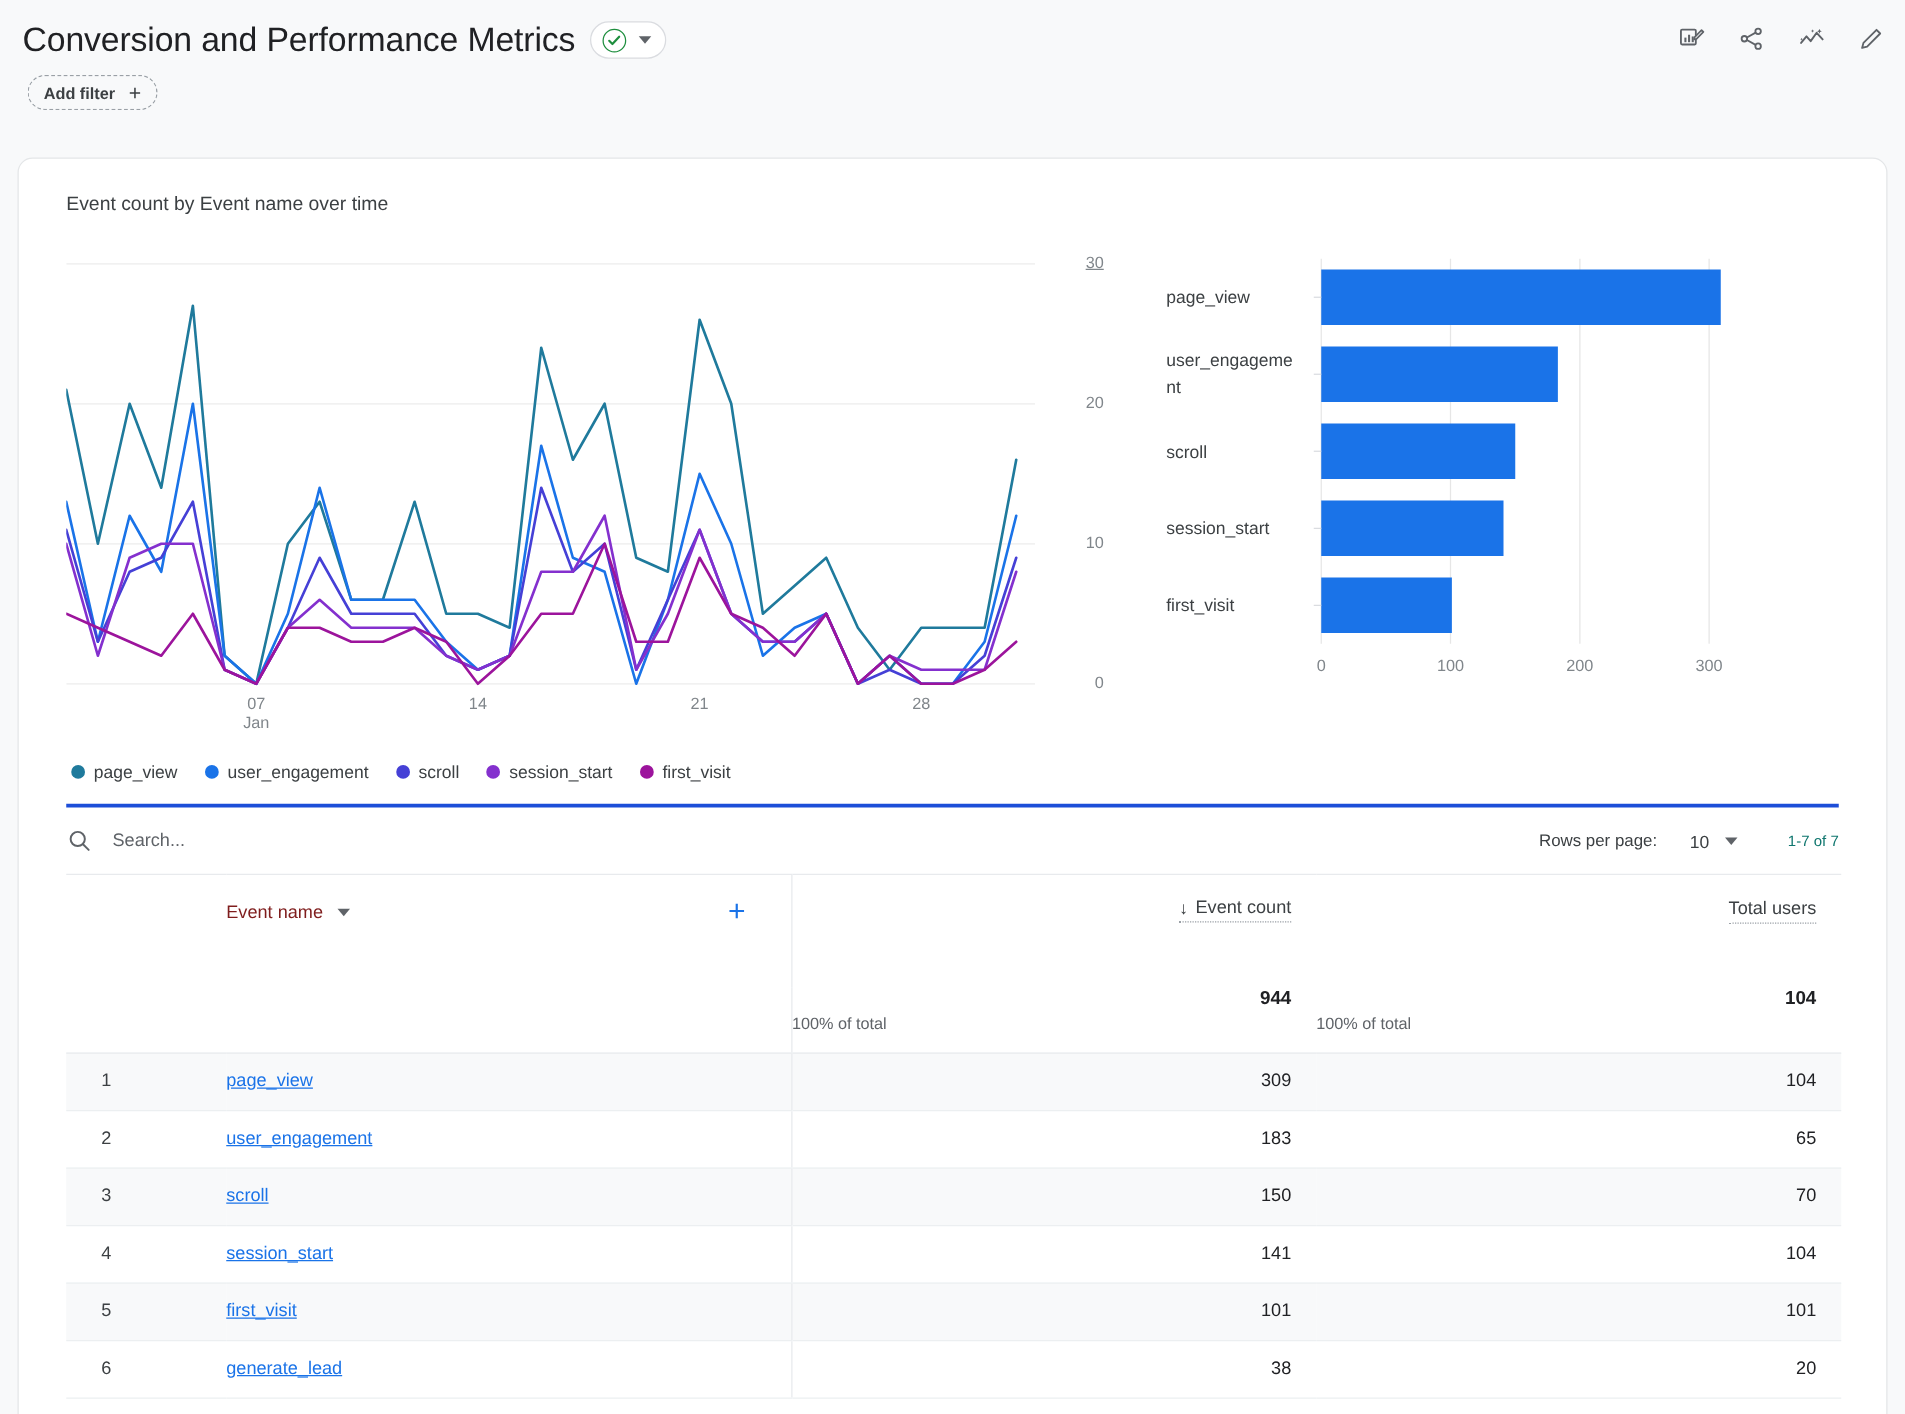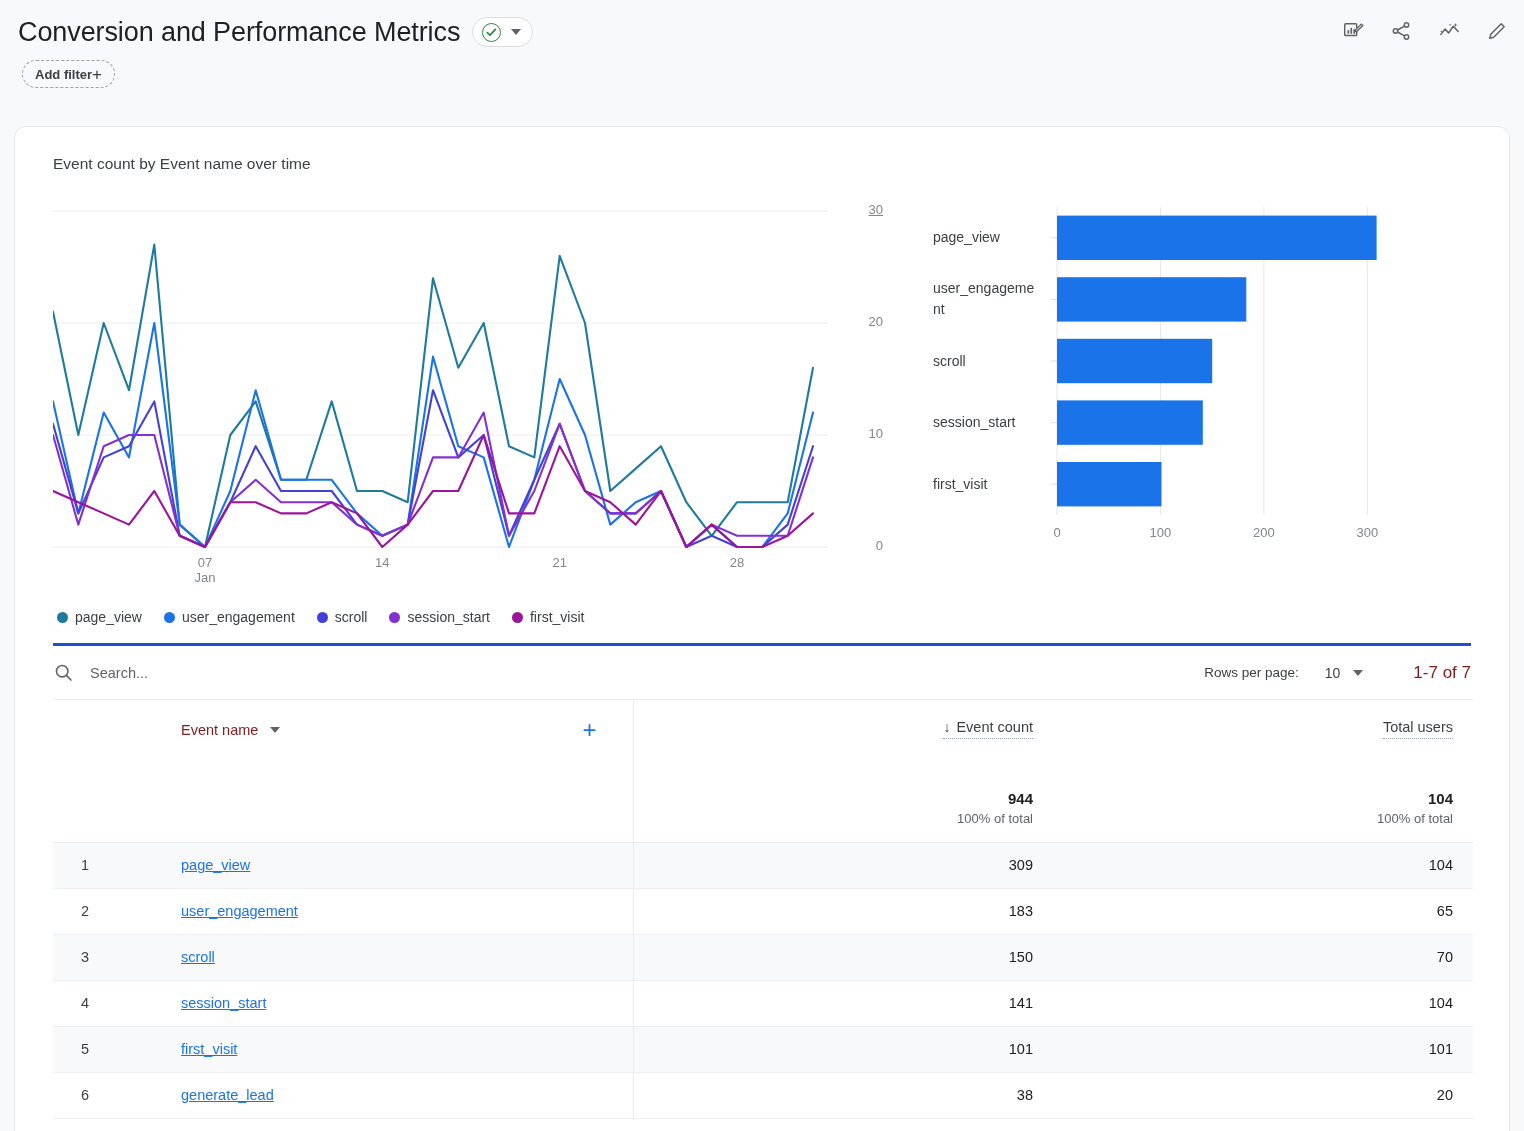--- a/index.html
+++ b/index.html
@@ -42,21 +42,21 @@
   .check-circle svg { display: block; }
   .caret-down {
     width: 0; height: 0;
     border-left: 5px solid transparent;
     border-right: 5px solid transparent;
     border-top: 6px solid #5f6368;
   }
 
   .filter-row { margin-top: 10px; padding-left: 4px; }
   .add-filter {
-    display: inline-flex; align-items: center; gap: 0;
+    display: inline-flex; align-items: center; gap: 11px;
     border: 1px dashed #9aa0a6;
     border-radius: 16px;
     height: 28px;
     padding: 0 12px;
     background: transparent;
     font-size: 13px;
     font-weight: 700;
     color: #3c4043;
     cursor: pointer;
   }
@@ -164,21 +164,21 @@
   .rows-label { color: #3c4043; }
   .rows-value { margin-left: 26px; font-size: 14px; color: #3c4043; }
   .rows-caret {
     margin-left: 13px;
     width: 0; height: 0;
     border-left: 5px solid transparent;
     border-right: 5px solid transparent;
     border-top: 6px solid #5f6368;
     cursor: pointer;
   }
-  .range-label { margin-left: 50px; color: #7f1d1d; font-size: 17px; }
+  .range-label { margin-left: 40px; color: #0f766e; font-size: 12px; }
 
   
   .table { margin: 0 38px; width: calc(100% - 76px); border-collapse: collapse; table-layout: fixed; }
   .table col.c-idx { width: 128px; }
   .table col.c-name { width: 452px; }
   .table col.c-ec { width: 420px; }
   .table col.c-tu { width: 420px; }
 
   .thead-cell {
     height: 90px;
@@ -208,21 +208,21 @@
     display: inline-flex; align-items: center; gap: 6px;
     font-size: 14.5px; color: #3c4043;
     border-bottom: 1.5px dotted #9aa0a6;
     padding-bottom: 3px;
     cursor: pointer;
   }
   .sort-arrow { font-size: 14px; color: #3c4043; }
 
   .totals-row td { border-bottom: 1px solid #e8eaed; padding-bottom: 16px; }
   .total-val { font-size: 15px; font-weight: 700; color: #202124; text-align: right; padding-right: 20px; }
-  .total-sub { font-size: 13px; color: #5f6368; text-align: right; padding-right: 20px; padding-top: 4px; }
+  .total-sub { font-size: 13px; color: #5f6368; text-align: left; padding-right: 20px; padding-top: 4px; }
 
   .vline { border-left: 1px solid #e8eaed; }
 
   tbody tr { height: 46px; }
   tbody tr.alt { background: #f8f9fa; }
   tbody td { border-bottom: 1px solid #eceff1; font-size: 14.5px; color: #202124; }
   .cell-idx { padding-left: 28px; color: #3c4043; }
   .cell-name a {
     color: #1a73e8; text-decoration: underline; font-size: 14.5px; cursor: pointer;
   }

